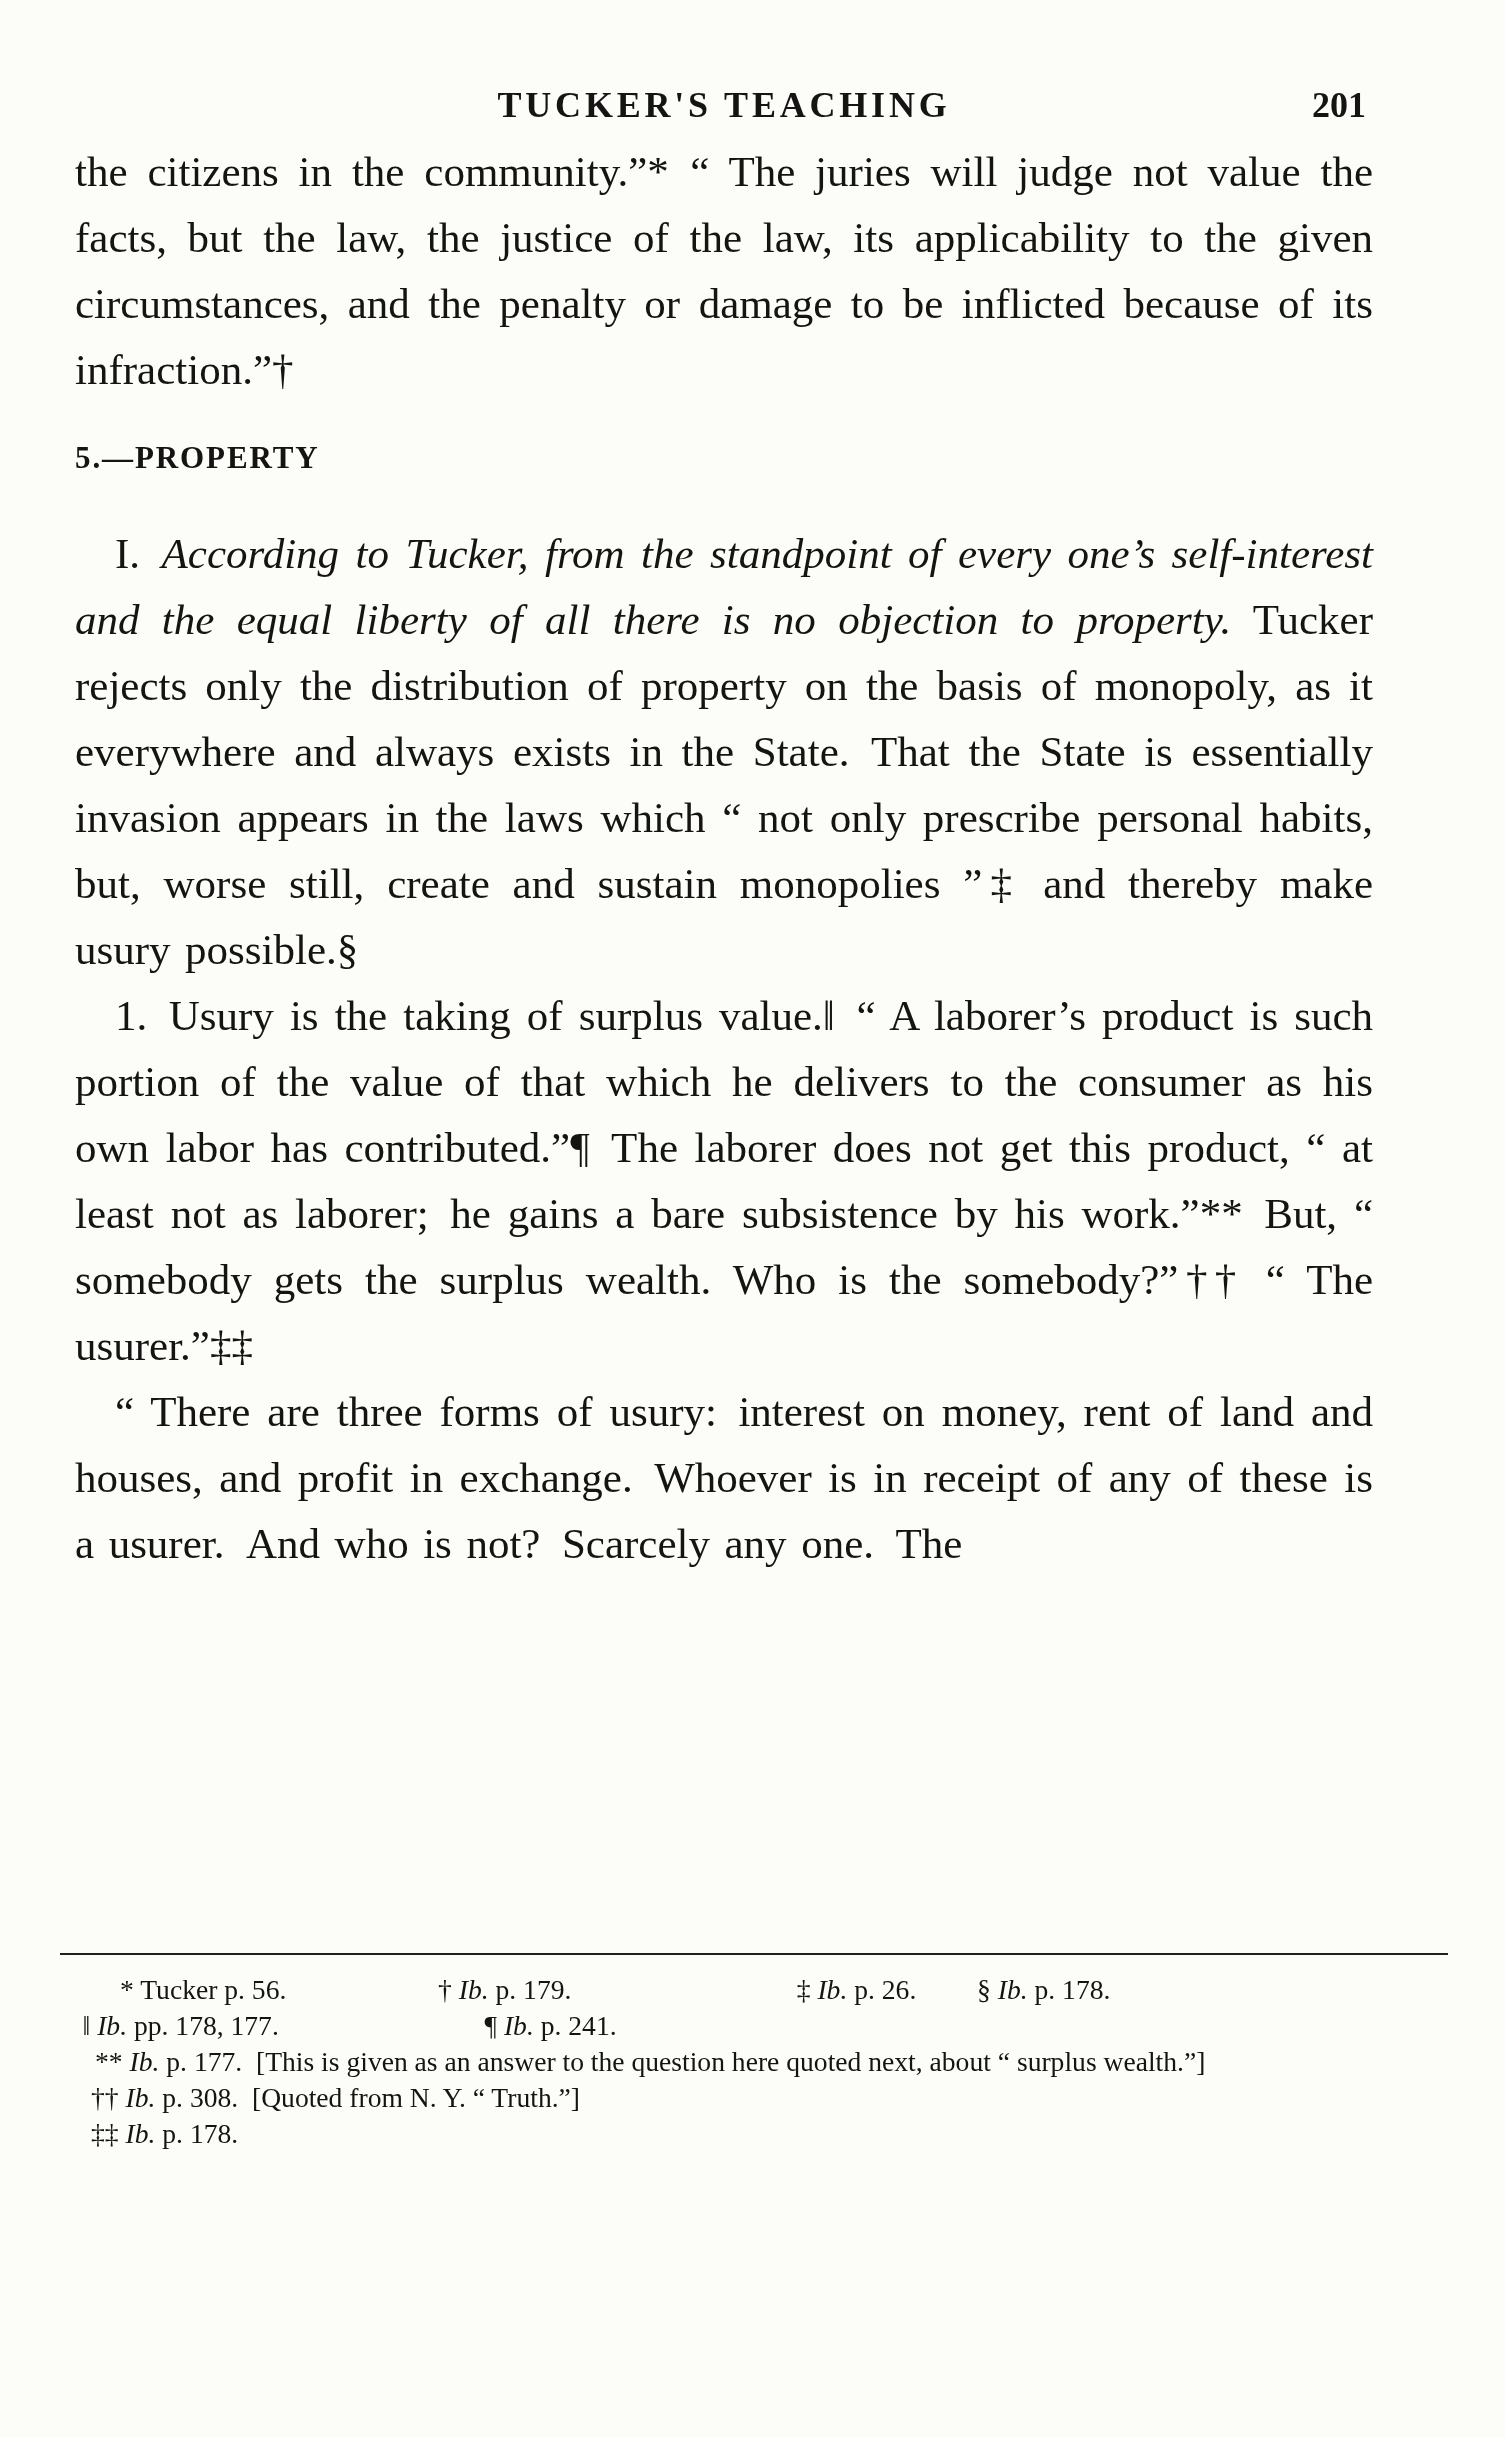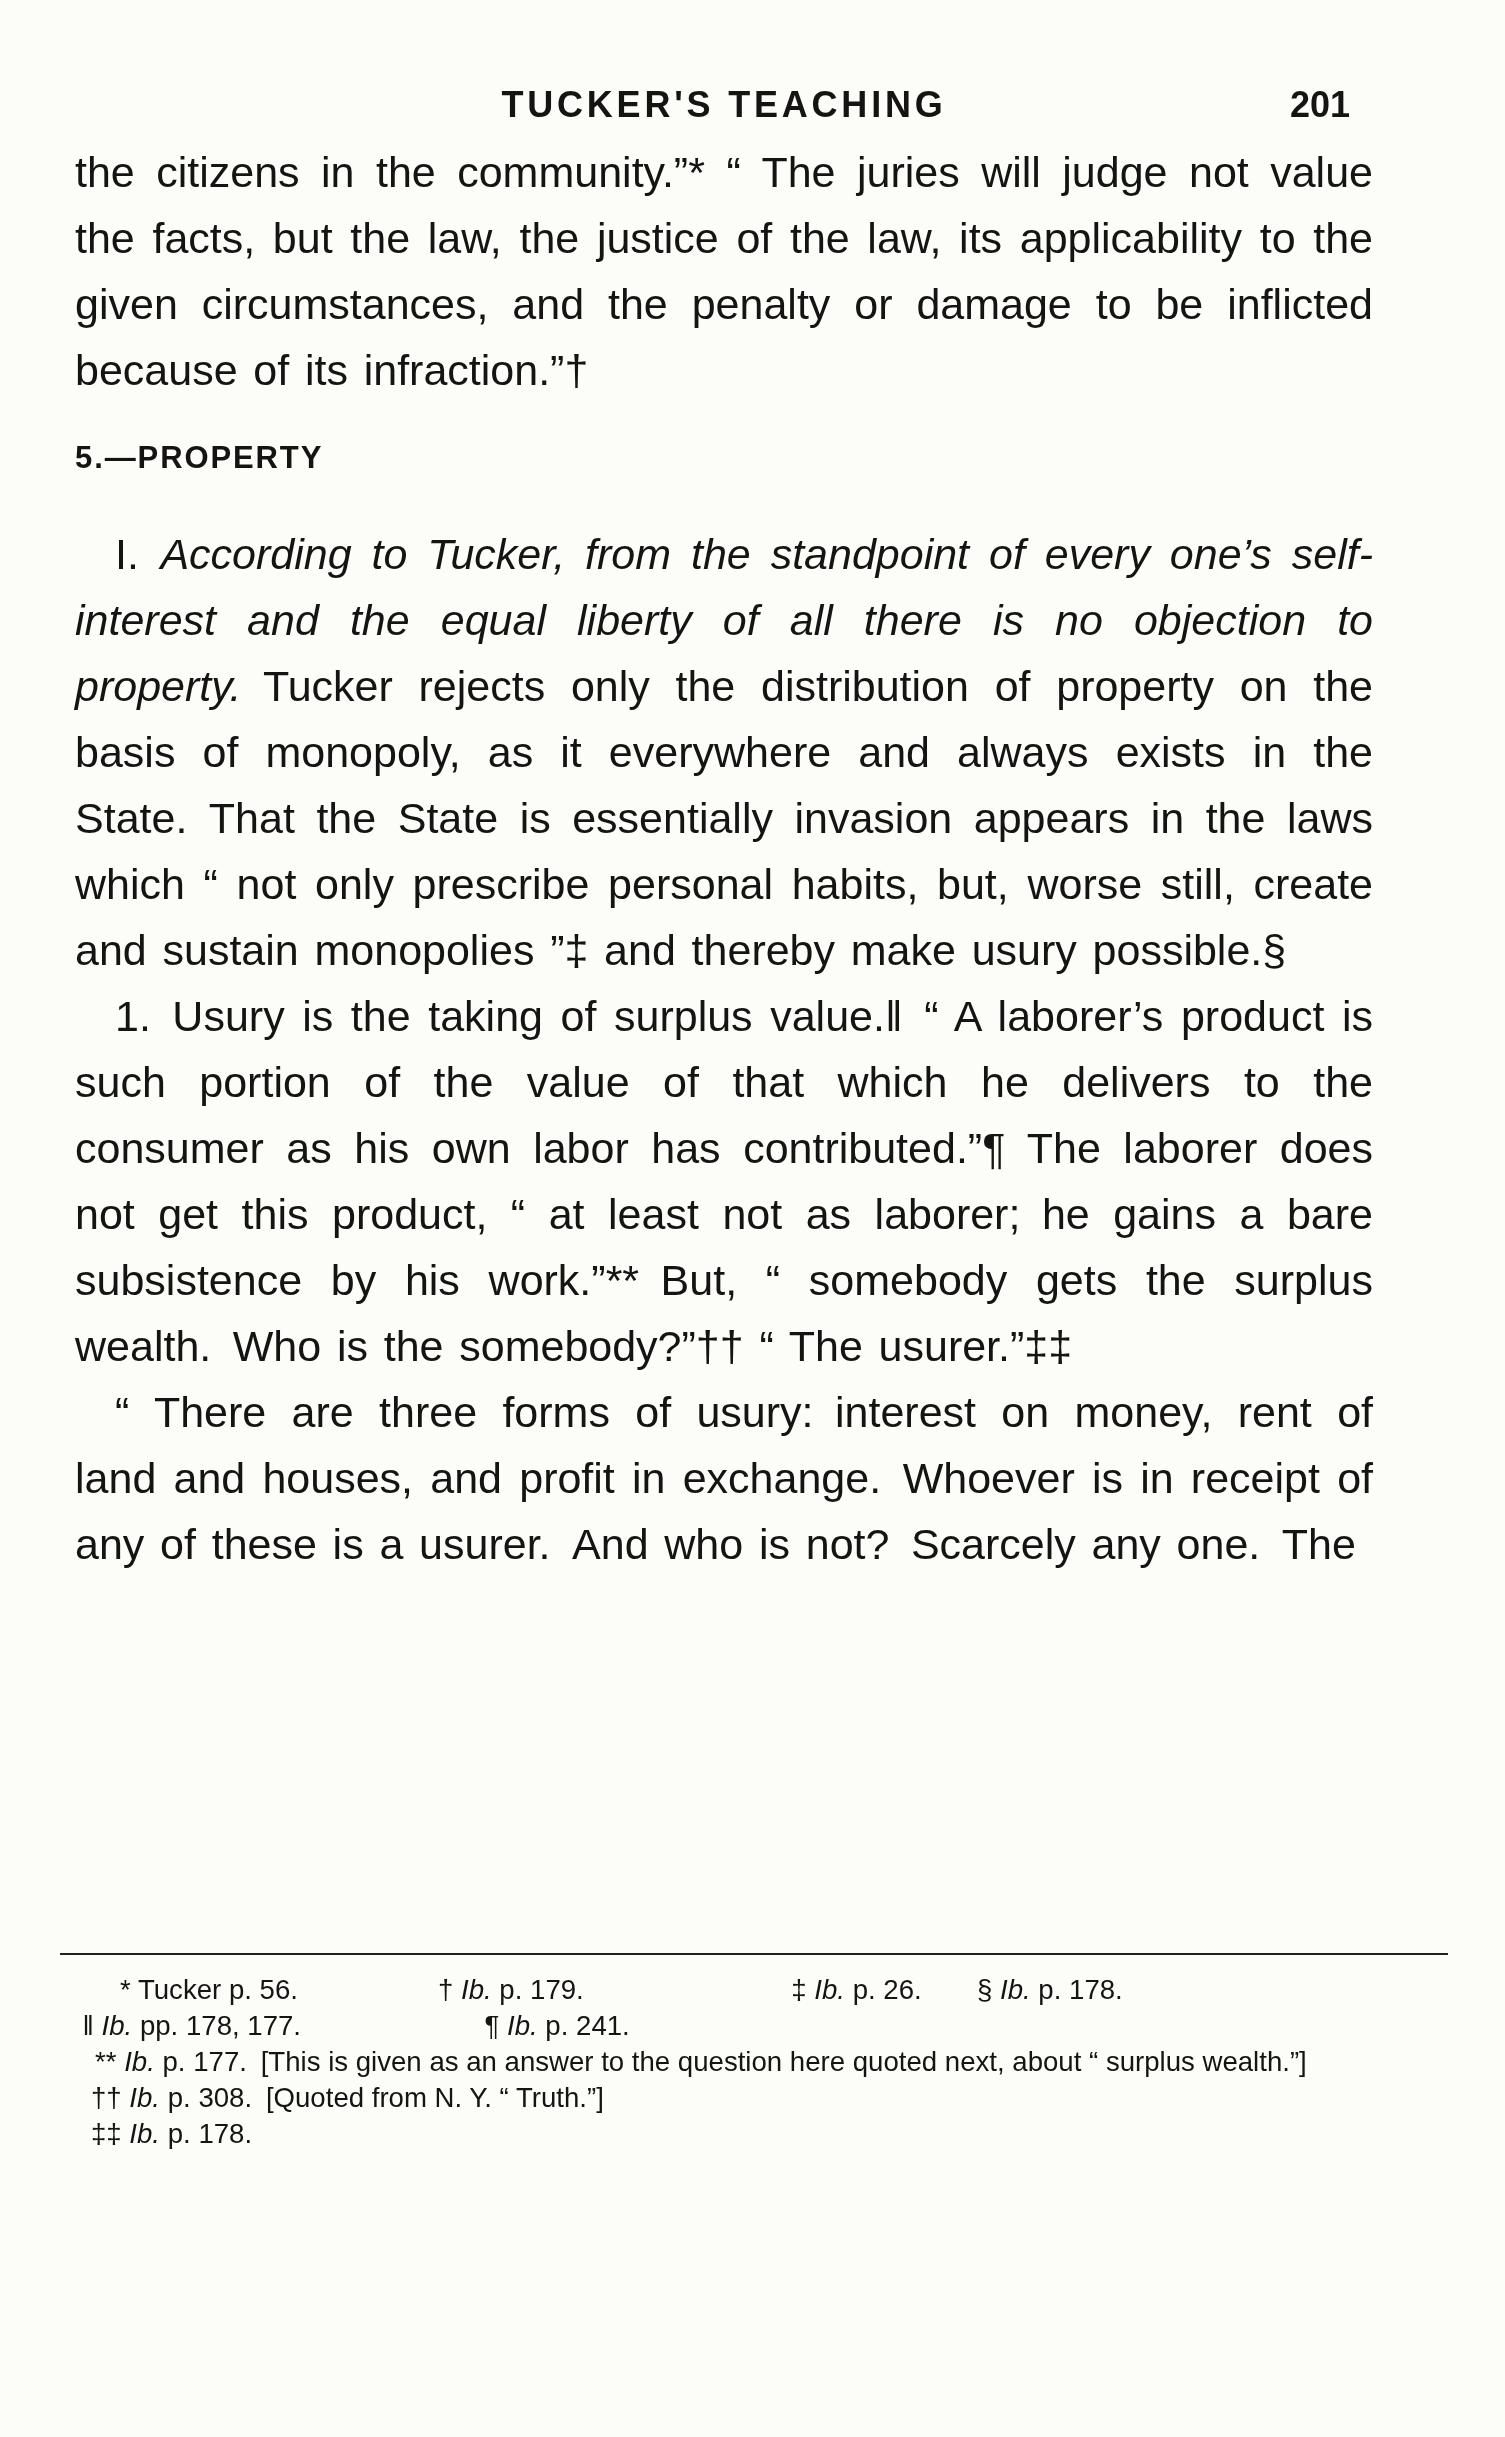--- a/index.html
+++ b/index.html
@@ -2,21 +2,21 @@
 <html style="font-size:10px"><head>
 <meta charset="utf-8">
 <style>
   html, body { margin: 0; padding: 0; background: #e8e6e0; }
   .page {
     position: relative;
     width: 1506px;
     height: 2438px;
     margin: 0 auto;
     background: #fcfcf9;
-    font-family: Liberation Sans, sans-serif;
+    font-family: Liberation Serif, serif;
     color: #161412;
     overflow: hidden;
   }
   .content {
     position: absolute;
     left: 75px;
     top: 80px;
     width: 1298px;
   }
   .header {
@@ -26,21 +26,21 @@
   }
   .running-title {
     text-align: center;
     font-size: 36px;
     font-weight: bold;
     letter-spacing: 3.8px;
     line-height: 50px;
   }
   .page-number {
     position: absolute;
-    right: 23px;
+    right: 7px;
     top: 0;
     font-size: 36px;
     font-weight: bold;
     line-height: 50px;
   }
   .body-text {
     font-size: 43px;
     line-height: 66px;
     text-align: justify;
     word-spacing: 3.8px;

